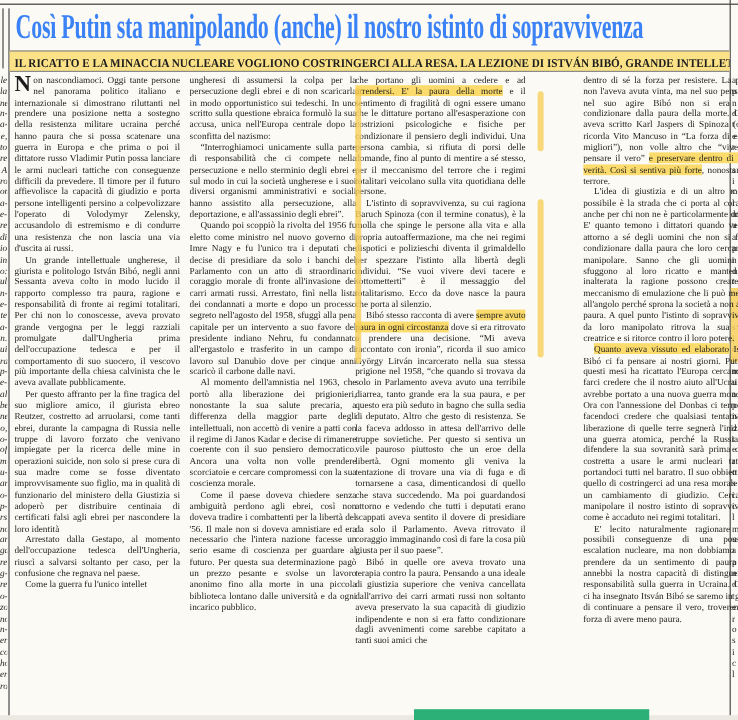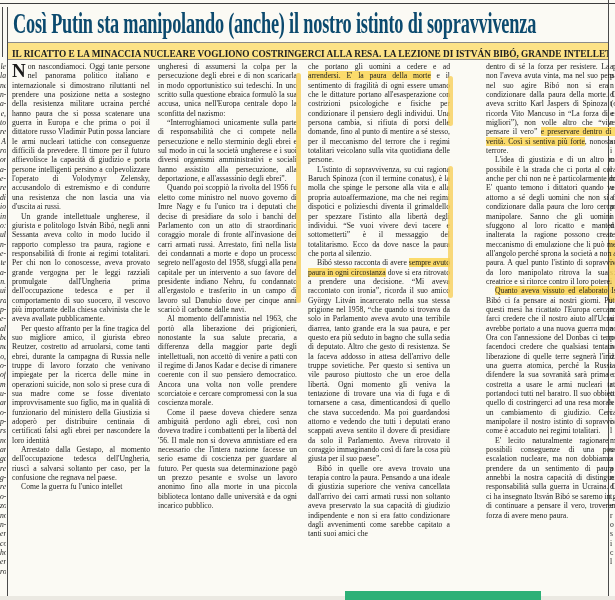--- a/index.html
+++ b/index.html
@@ -10,21 +10,21 @@
   .page{
     position:relative; width:615px; height:600px; overflow:hidden;
     background:var(--page-bg); color:var(--ink);
     font-family:"Liberation Serif","DejaVu Serif",serif;
   }
   .rule-h{position:absolute; left:0; right:0; height:1px; background:#3d3d3d;}
   .rule-v{position:absolute; width:1px; background:#4a4a4a;}
   .headline{
     position:absolute; left:13px; top:6px; width:594px; height:35px; overflow:hidden;
     font-weight:bold; font-size:29px; line-height:34px; white-space:nowrap;
-    letter-spacing:-0.3px; color:#0c4a6e;
+    letter-spacing:-0.3px; color:#3b82f6;
   }
   .headline .squeeze{display:inline-block; transform:scaleX(0.63); transform-origin:0 50%;}
   .subtitle-band{
     position:absolute; left:8px; top:42px; width:600px; height:16px;
     background:var(--subtitle-band); border-top:1px solid #8a8a8a; border-bottom:1px solid #8a8a8a;
     overflow:hidden;
   }
   .subtitle-band .txt{
     display:inline-block; margin-left:4px; font-size:10px; line-height:16px;
     white-space:nowrap; transform:scaleX(0.93); transform-origin:0 50%;
@@ -191,21 +191,21 @@
       <p class="ind">Arrestato dalla Gestapo, al momento dell'occupazione tedesca dell'Ungheria, riuscì a salvarsi soltanto per caso, per la confusione che regnava nel paese.</p>
       <p class="ind">Come la guerra fu l'unico intellet</p>
     </div>
   <div class="col" style="left:158px; width:139px;">
       <p>ungheresi di assumersi la colpa per la persecuzione degli ebrei e di non scaricarla in modo opportunistico sui tedeschi. In uno scritto sulla questione ebraica formulò la sua accusa, unica nell'Europa centrale dopo la sconfitta del nazismo:</p>
       <p class="ind">“Interroghiamoci unicamente sulla parte di responsabilità che ci compete nella persecuzione e nello sterminio degli ebrei e sul modo in cui la società ungherese e i suoi diversi organismi amministrativi e sociali hanno assistito alla persecuzione, alla deportazione, e all'assassinio degli ebrei”.</p>
       <p class="ind">Quando poi scoppiò la rivolta del 1956 fu eletto come ministro nel nuovo governo di Imre Nagy e fu l'unico tra i deputati che decise di presidiare da solo i banchi del Parlamento con un atto di straordinario coraggio morale di fronte all'invasione dei carri armati russi. Arrestato, finì nella lista dei condannati a morte e dopo un processo segreto nell'agosto del 1958, sfuggì alla pena capitale per un intervento a suo favore del presidente indiano Nehru, fu condannato all'ergastolo e trasferito in un campo di lavoro sul Danubio dove per cinque anni scaricò il carbone dalle navi.</p>
       <p class="ind">Al momento dell'amnistia nel 1963, che portò alla liberazione dei prigionieri, nonostante la sua salute precaria, a differenza della maggior parte degli intellettuali, non accettò di venire a patti con il regime di Janos Kadar e decise di rimanere coerente con il suo pensiero democratico. Ancora una volta non volle prendere scorciatoie e cercare compromessi con la sua coscienza morale.</p>
       <p class="ind">Come il paese doveva chiedere senza ambiguità perdono agli ebrei, così non doveva tradire i combattenti per la libertà del '56. Il male non si doveva amnistiare ed era necessario che l'intera nazione facesse un serio esame di coscienza per guardare al futuro. Per questa sua determinazione pagò un prezzo pesante e svolse un lavoro anonimo fino alla morte in una piccola biblioteca lontano dalle università e da ogni incarico pubblico.</p>
     </div>
-  <div class="col" style="left:308px; width:142px;">
+  <div class="col" style="left:296px; width:142px;">
       <p>che portano gli uomini a cedere e ad <mark>arrendersi. E' la paura della morte</mark> e il sentimento di fragilità di ogni essere umano che le dittature portano all'esasperazione con costrizioni psicologiche e fisiche per condizionare il pensiero degli individui. Una persona cambia, si rifiuta di porsi delle domande, fino al punto di mentire a sé stesso, per il meccanismo del terrore che i regimi totalitari veicolano sulla vita quotidiana delle persone.</p>
       <p class="ind">L'istinto di sopravvivenza, su cui ragiona Baruch Spinoza (con il termine conatus), è la molla che spinge le persone alla vita e alla propria autoaffermazione, ma che nei regimi dispotici e polizieschi diventa il grimaldello per spezzare l'istinto alla libertà degli individui. “Se vuoi vivere devi tacere e sottometterti” è il messaggio del totalitarismo. Ecco da dove nasce la paura che porta al silenzio.</p>
       <p class="ind">Bibó stesso racconta di avere <mark>sempre avuto paura in ogni circostanza</mark> dove si era ritrovato a prendere una decisione. “Mi aveva raccontato con ironia”, ricorda il suo amico György Litván incarcerato nella sua stessa prigione nel 1958, “che quando si trovava da solo in Parlamento aveva avuto una terribile diarrea, tanto grande era la sua paura, e per questo era più seduto in bagno che sulla sedia di deputato. Altro che gesto di resistenza. Se la faceva addosso in attesa dell'arrivo delle truppe sovietiche. Per questo si sentiva un vile pauroso piuttosto che un eroe della libertà. Ogni momento gli veniva la tentazione di trovare una via di fuga e di tornarsene a casa, dimenticandosi di quello che stava succedendo. Ma poi guardandosi attorno e vedendo che tutti i deputati erano scappati aveva sentito il dovere di presidiare da solo il Parlamento. Aveva ritrovato il coraggio immaginando così di fare la cosa più giusta per il suo paese”.</p>
       <p class="ind">Bibó in quelle ore aveva trovato una terapia contro la paura. Pensando a una ideale di giustizia superiore che veniva cancellata dall'arrivo dei carri armati russi non soltanto aveva preservato la sua capacità di giudizio indipendente e non si era fatto condizionare dagli avvenimenti come sarebbe capitato a tanti suoi amici che</p>
     </div>
   <div class="col" style="left:454px; width:144px;margin-left:32px;">
       <p>dentro di sé la forza per resistere. La paura non l'aveva avuta vinta, ma nel suo pensare e nel suo agire Bibó non si era fatto condizionare dalla paura della morte. Come aveva scritto Karl Jaspers di Spinoza (come ricorda Vito Mancuso in “La forza di essere migliori”), non volle altro che “vivere e pensare il vero” <mark>e preservare dentro di sé la verità. Così si sentiva più forte</mark>, nonostante il terrore.</p>
       <p class="ind">L'idea di giustizia e di un altro mondo possibile è la strada che ci porta al coraggio anche per chi non ne è particolarmente dotato. E' quanto temono i dittatori quando vedono attorno a sé degli uomini che non si fanno condizionare dalla paura che loro cercano di manipolare. Sanno che gli uomini che sfuggono al loro ricatto e mantengono inalterata la ragione possono creare un meccanismo di emulazione che li può mettere all'angolo perché sprona la società a non avere paura. A quel punto l'istinto di sopravvivenza da loro manipolato ritrova la sua forza creatrice e si ritorce contro il loro potere.</p>
       <p class="ind"><mark>Quanto aveva vissuto ed elaborato</mark> István Bibó ci fa pensare ai nostri giorni. Putin in questi mesi ha ricattato l'Europa cercando di farci credere che il nostro aiuto all'Ucraina ci avrebbe portato a una nuova guerra mondiale. Ora con l'annessione del Donbas ci terrorizza facendoci credere che qualsiasi tentativo di liberazione di quelle terre segnerà l'inizio di una guerra atomica, perché la Russia per difendere la sua sovranità sarà prima o poi costretta a usare le armi nucleari tattiche portandoci tutti nel baratro. Il suo obbiettivo è quello di costringerci ad una resa morale e ad un cambiamento di giudizio. Cerca di manipolare il nostro istinto di sopravvivenza come è accaduto nei regimi totalitari.</p>
       <p class="ind">E' lecito naturalmente ragionare sulle possibili conseguenze di una possibile escalation nucleare, ma non dobbiamo farci prendere da un sentimento di paura che annebbi la nostra capacità di distinguere le responsabilità sulla guerra in Ucraina. Come ci ha insegnato Itsván Bibó se saremo in grado di continuare a pensare il vero, troveremo la forza di avere meno paura.</p>

